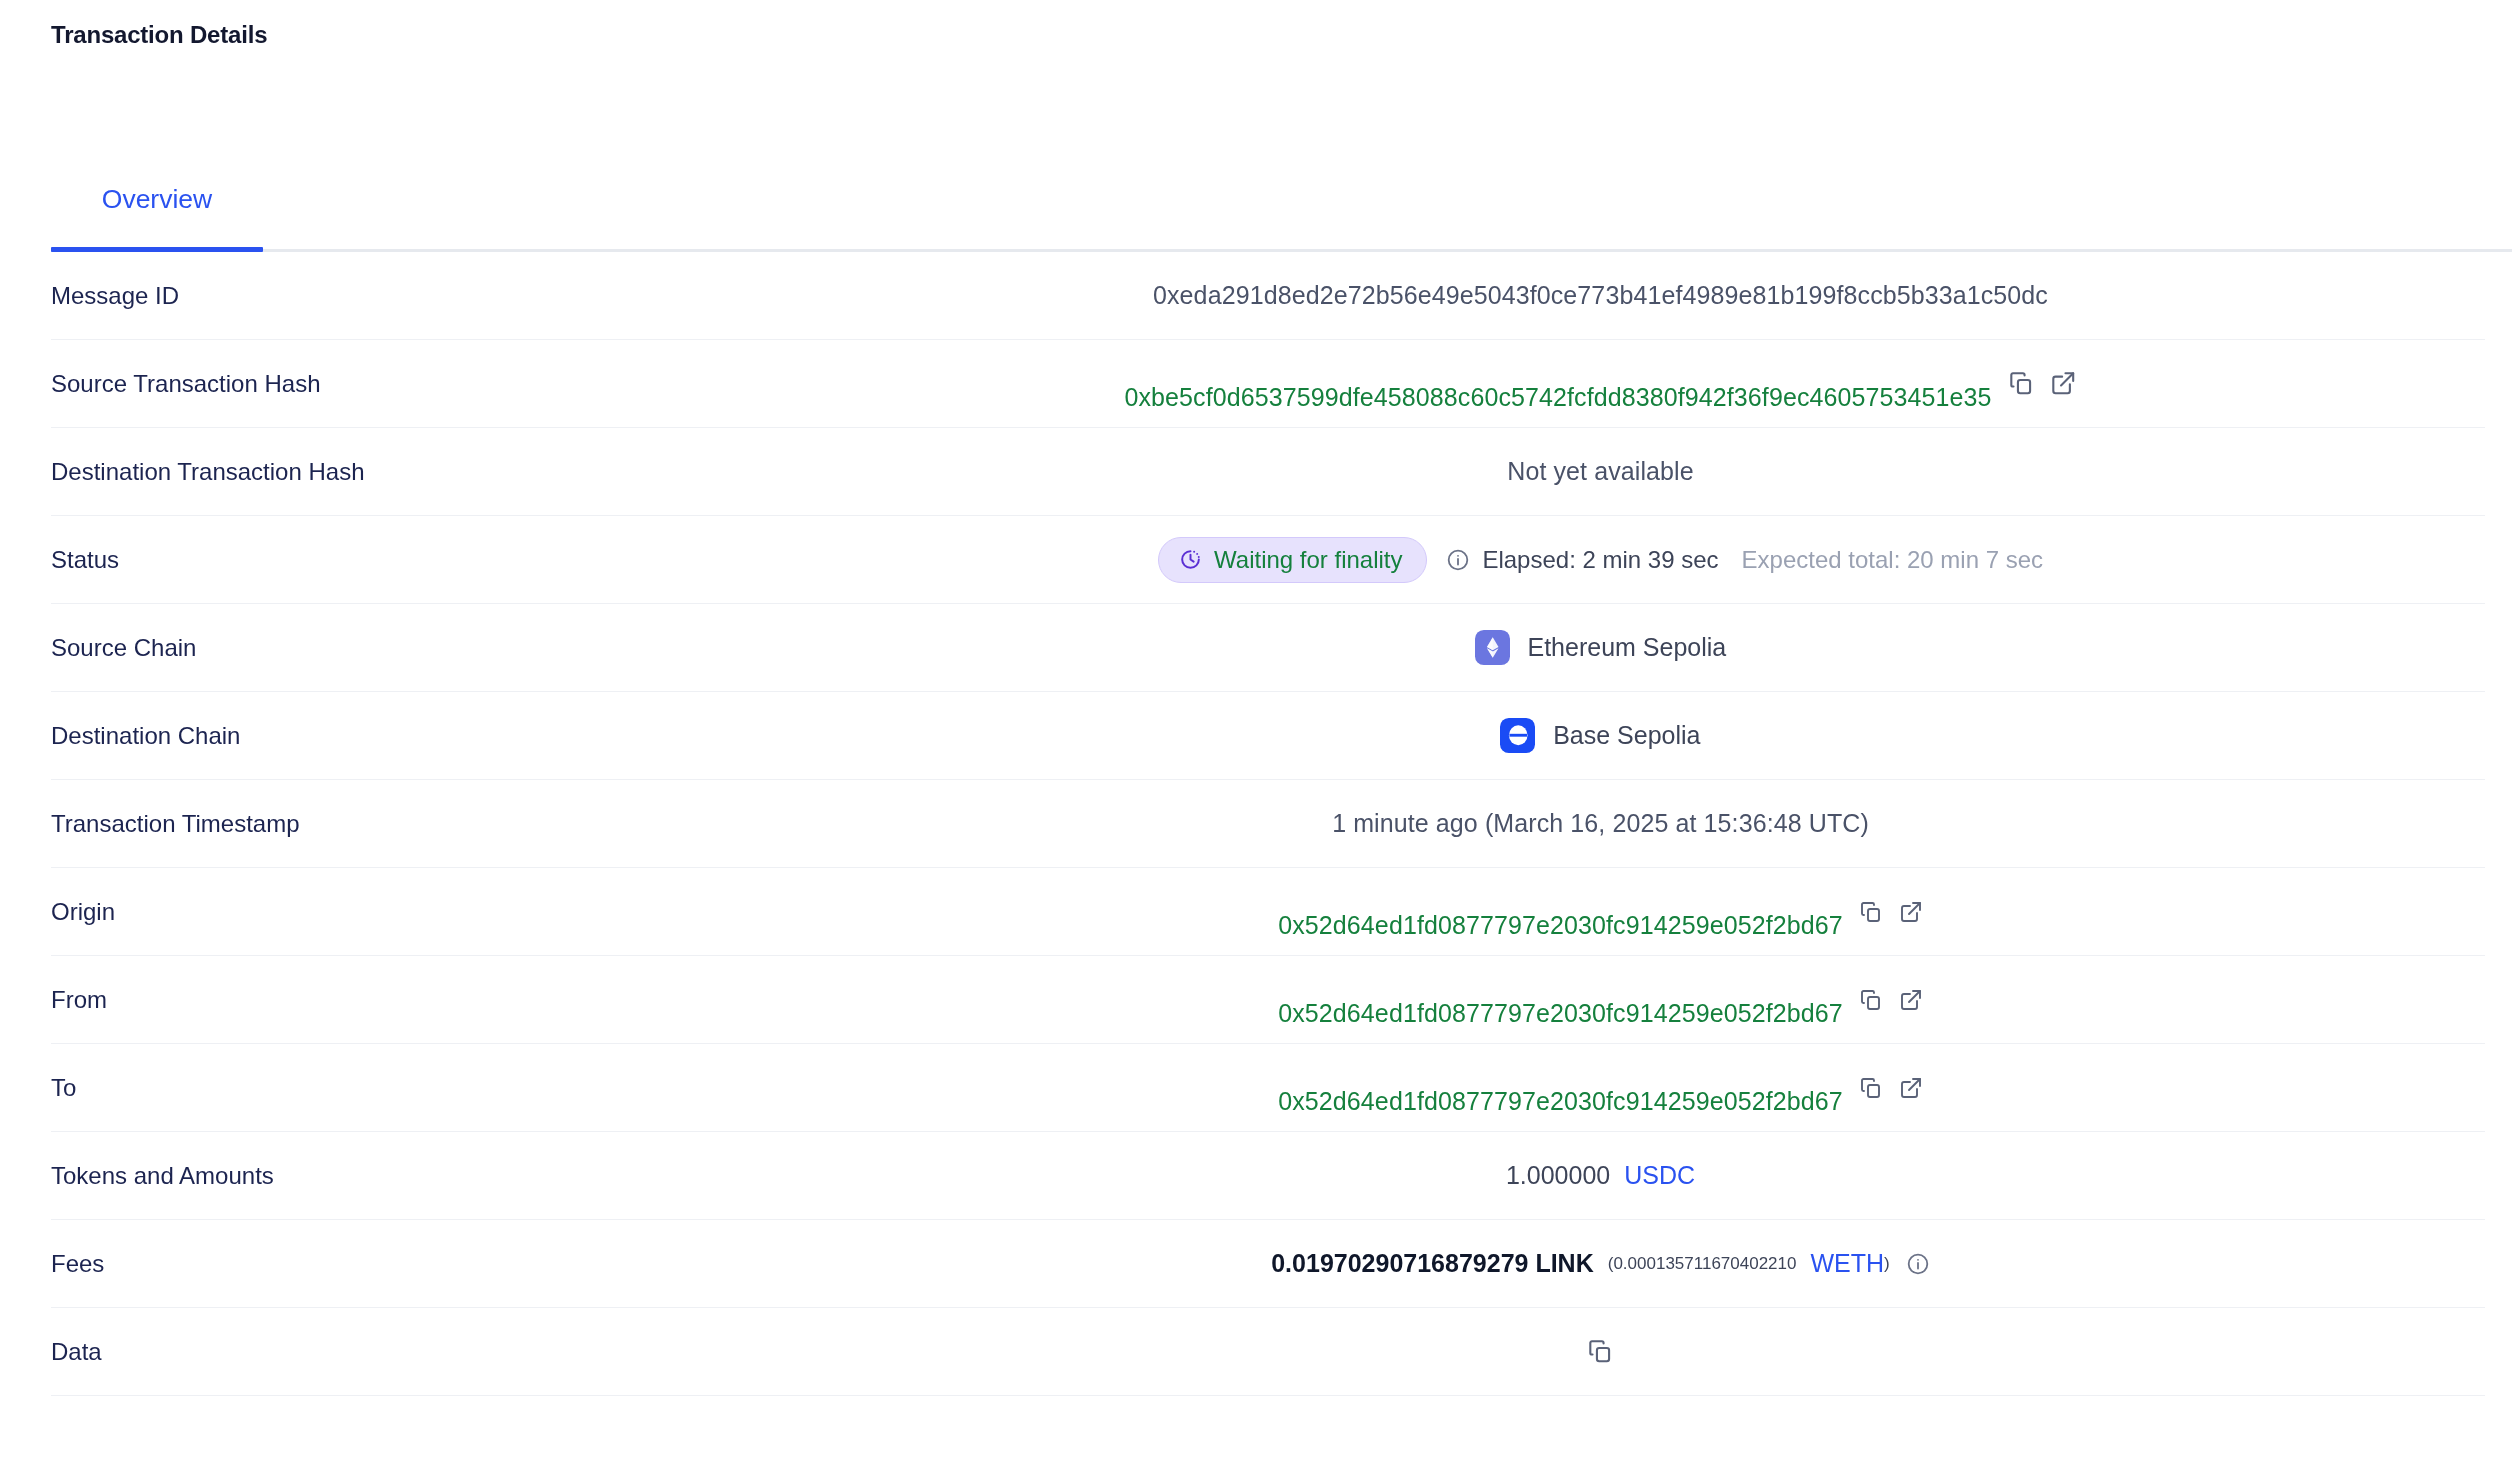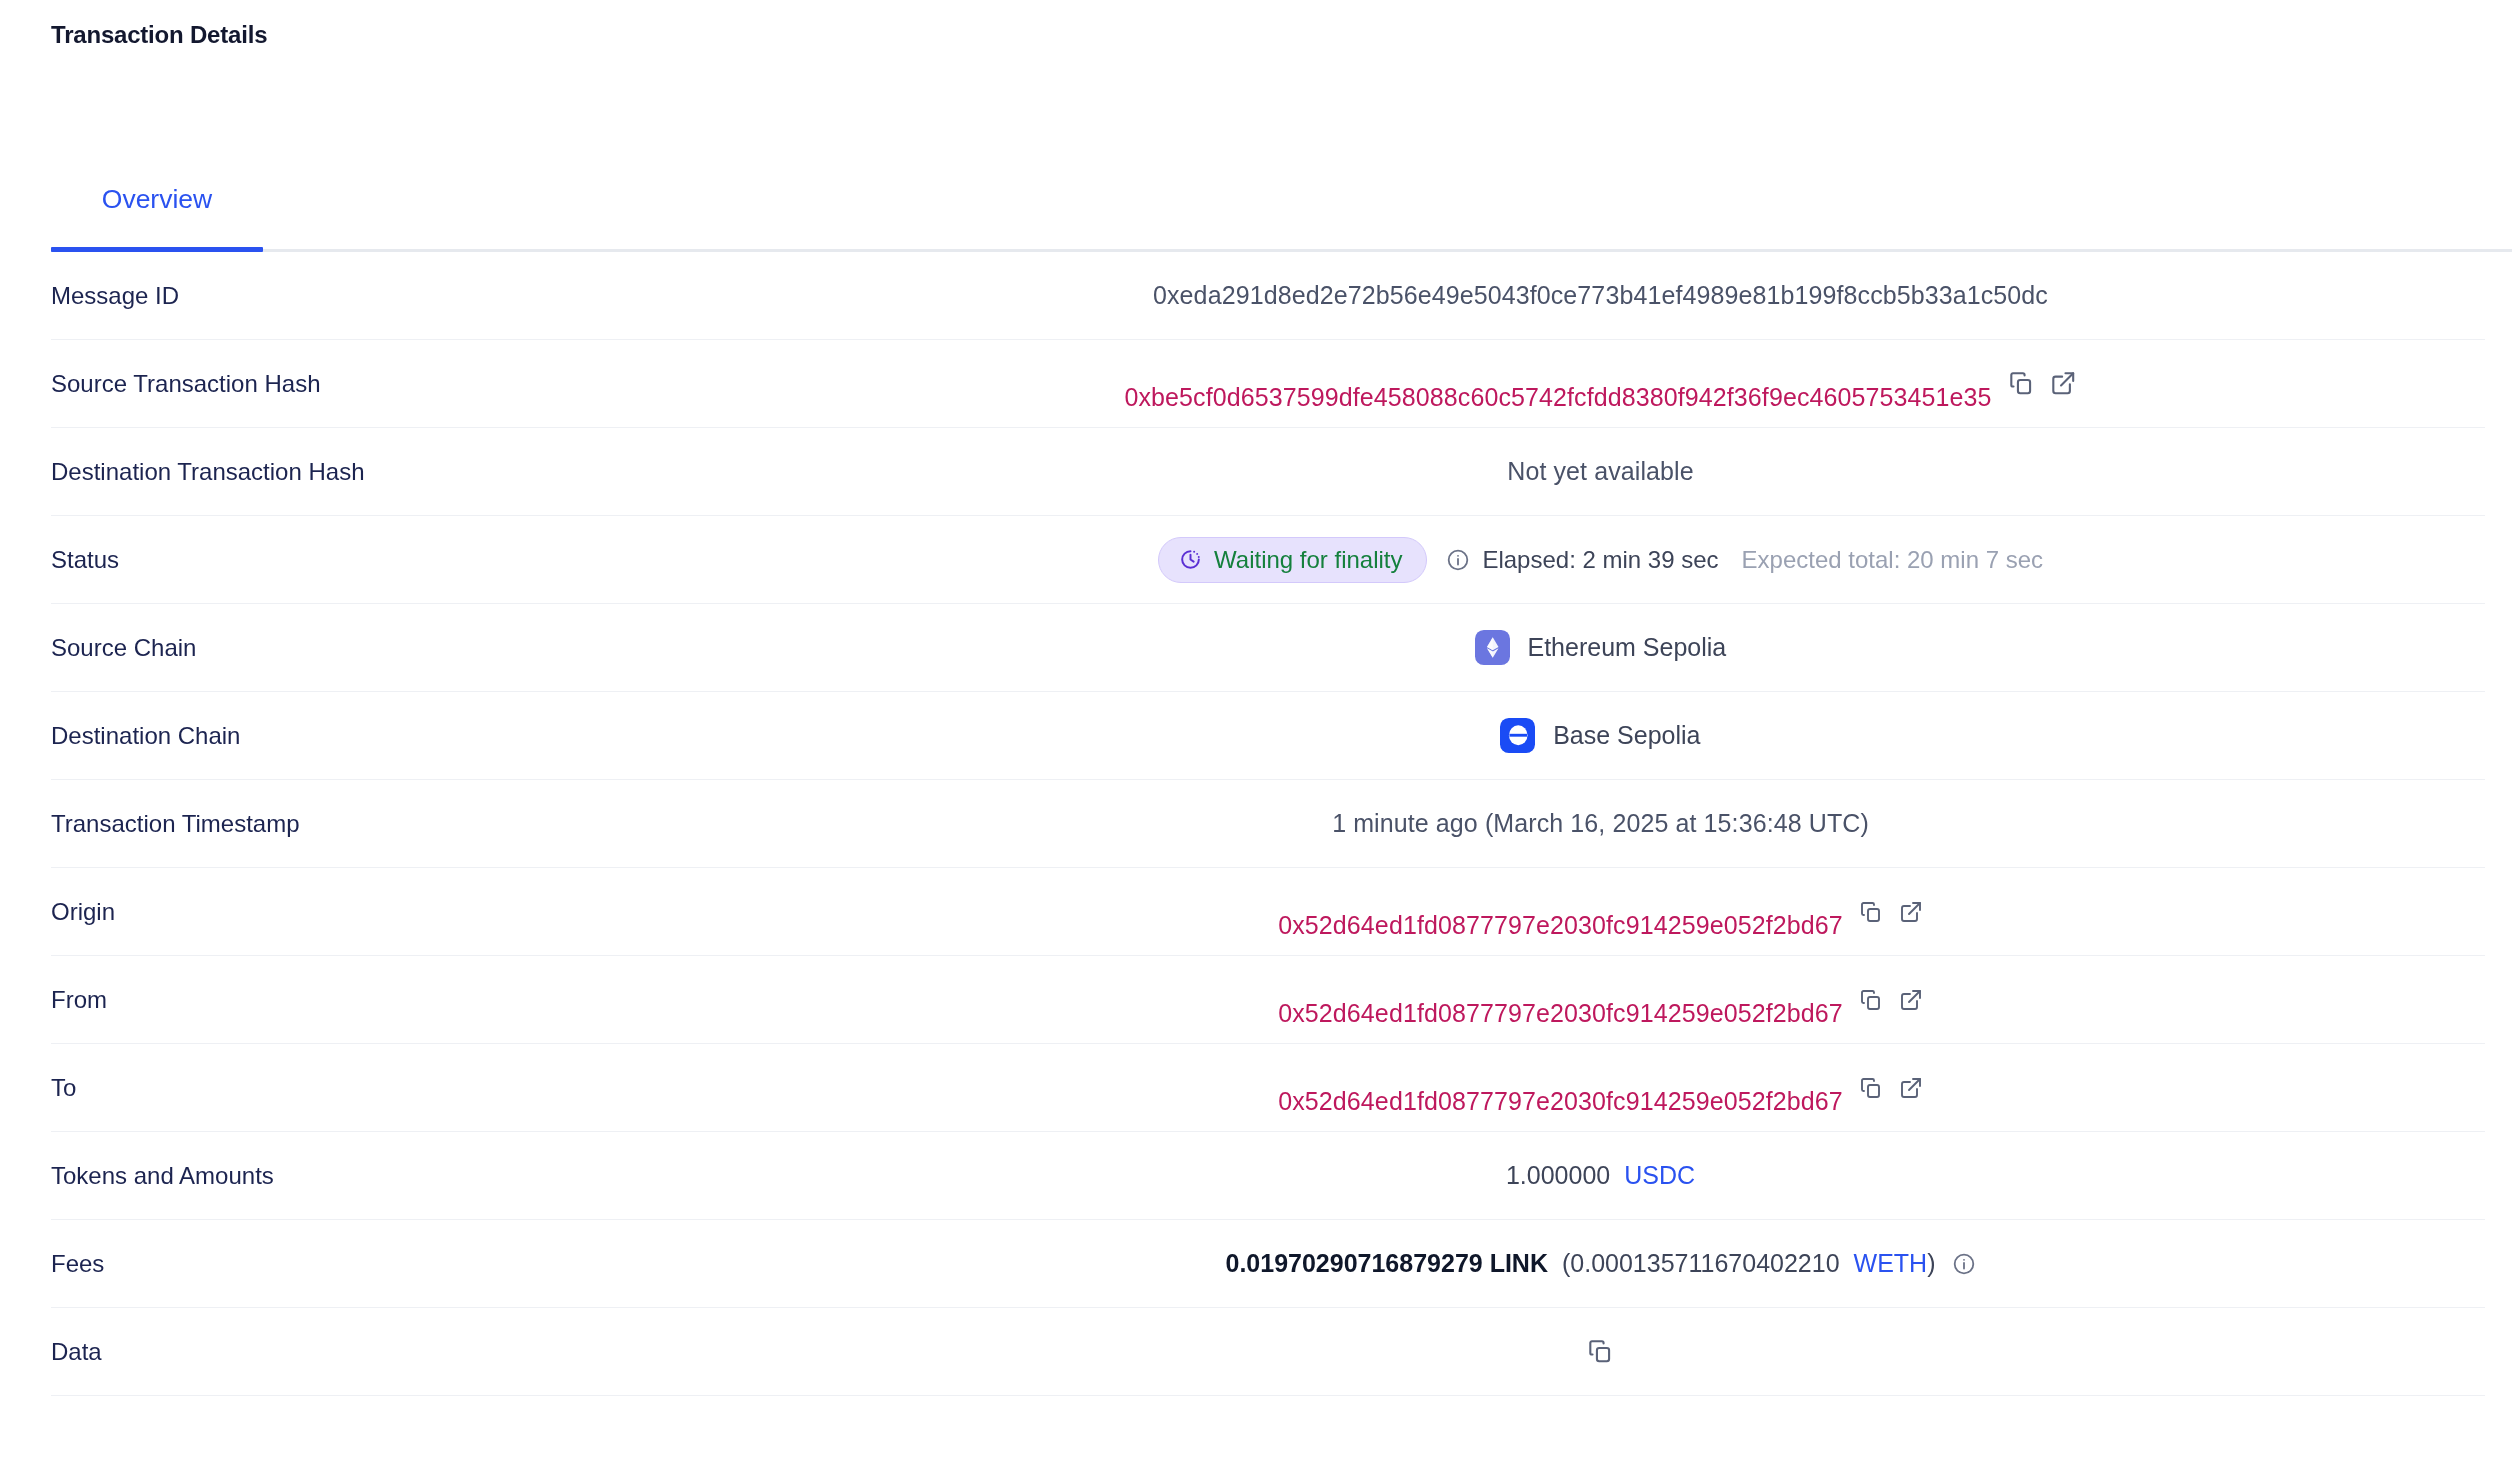--- a/index.html
+++ b/index.html
@@ -110,21 +110,21 @@
 
   .mono-text {
     font-family: "Liberation Sans", "DejaVu Sans", sans-serif;
     letter-spacing: 0.1px;
     white-space: nowrap;
   }
   .val-plain {
     color: #4a5268;
   }
   .val-link {
-    color: #be185d;
+    color: #15803d;
     white-space: nowrap;
     cursor: pointer;
     margin-top: 28px;
   }
 
   .icon-btn {
     display: inline-flex;
     align-items: center;
     justify-content: center;
     margin-left: 16px;
@@ -190,21 +190,21 @@
     font-size: 25px;
     color: #3d4458;
     white-space: nowrap;
   }
 
   
   .token-amount { color: #3d4458; font-size: 25px; }
   .token-symbol { color: #2a52f0; font-size: 25px; margin-left: 14px; cursor: pointer; }
 
   .fee-primary { color: #0f172a; font-size: 25px; font-weight: bold; }
-  .fee-paren { color: #3d4458; font-size: 25px; margin-left: 14px; }
+  .fee-paren { color: #3d4458; font-size: 17px; margin-left: 14px; }
   .fee-alt-symbol { color: #2a52f0; font-size: 25px; cursor: pointer; }
 </style>
 </head>
 <body>
 
 <div class="page">
 
   <div class="page-title">Transaction Details</div>
 
   <div class="tabs">

